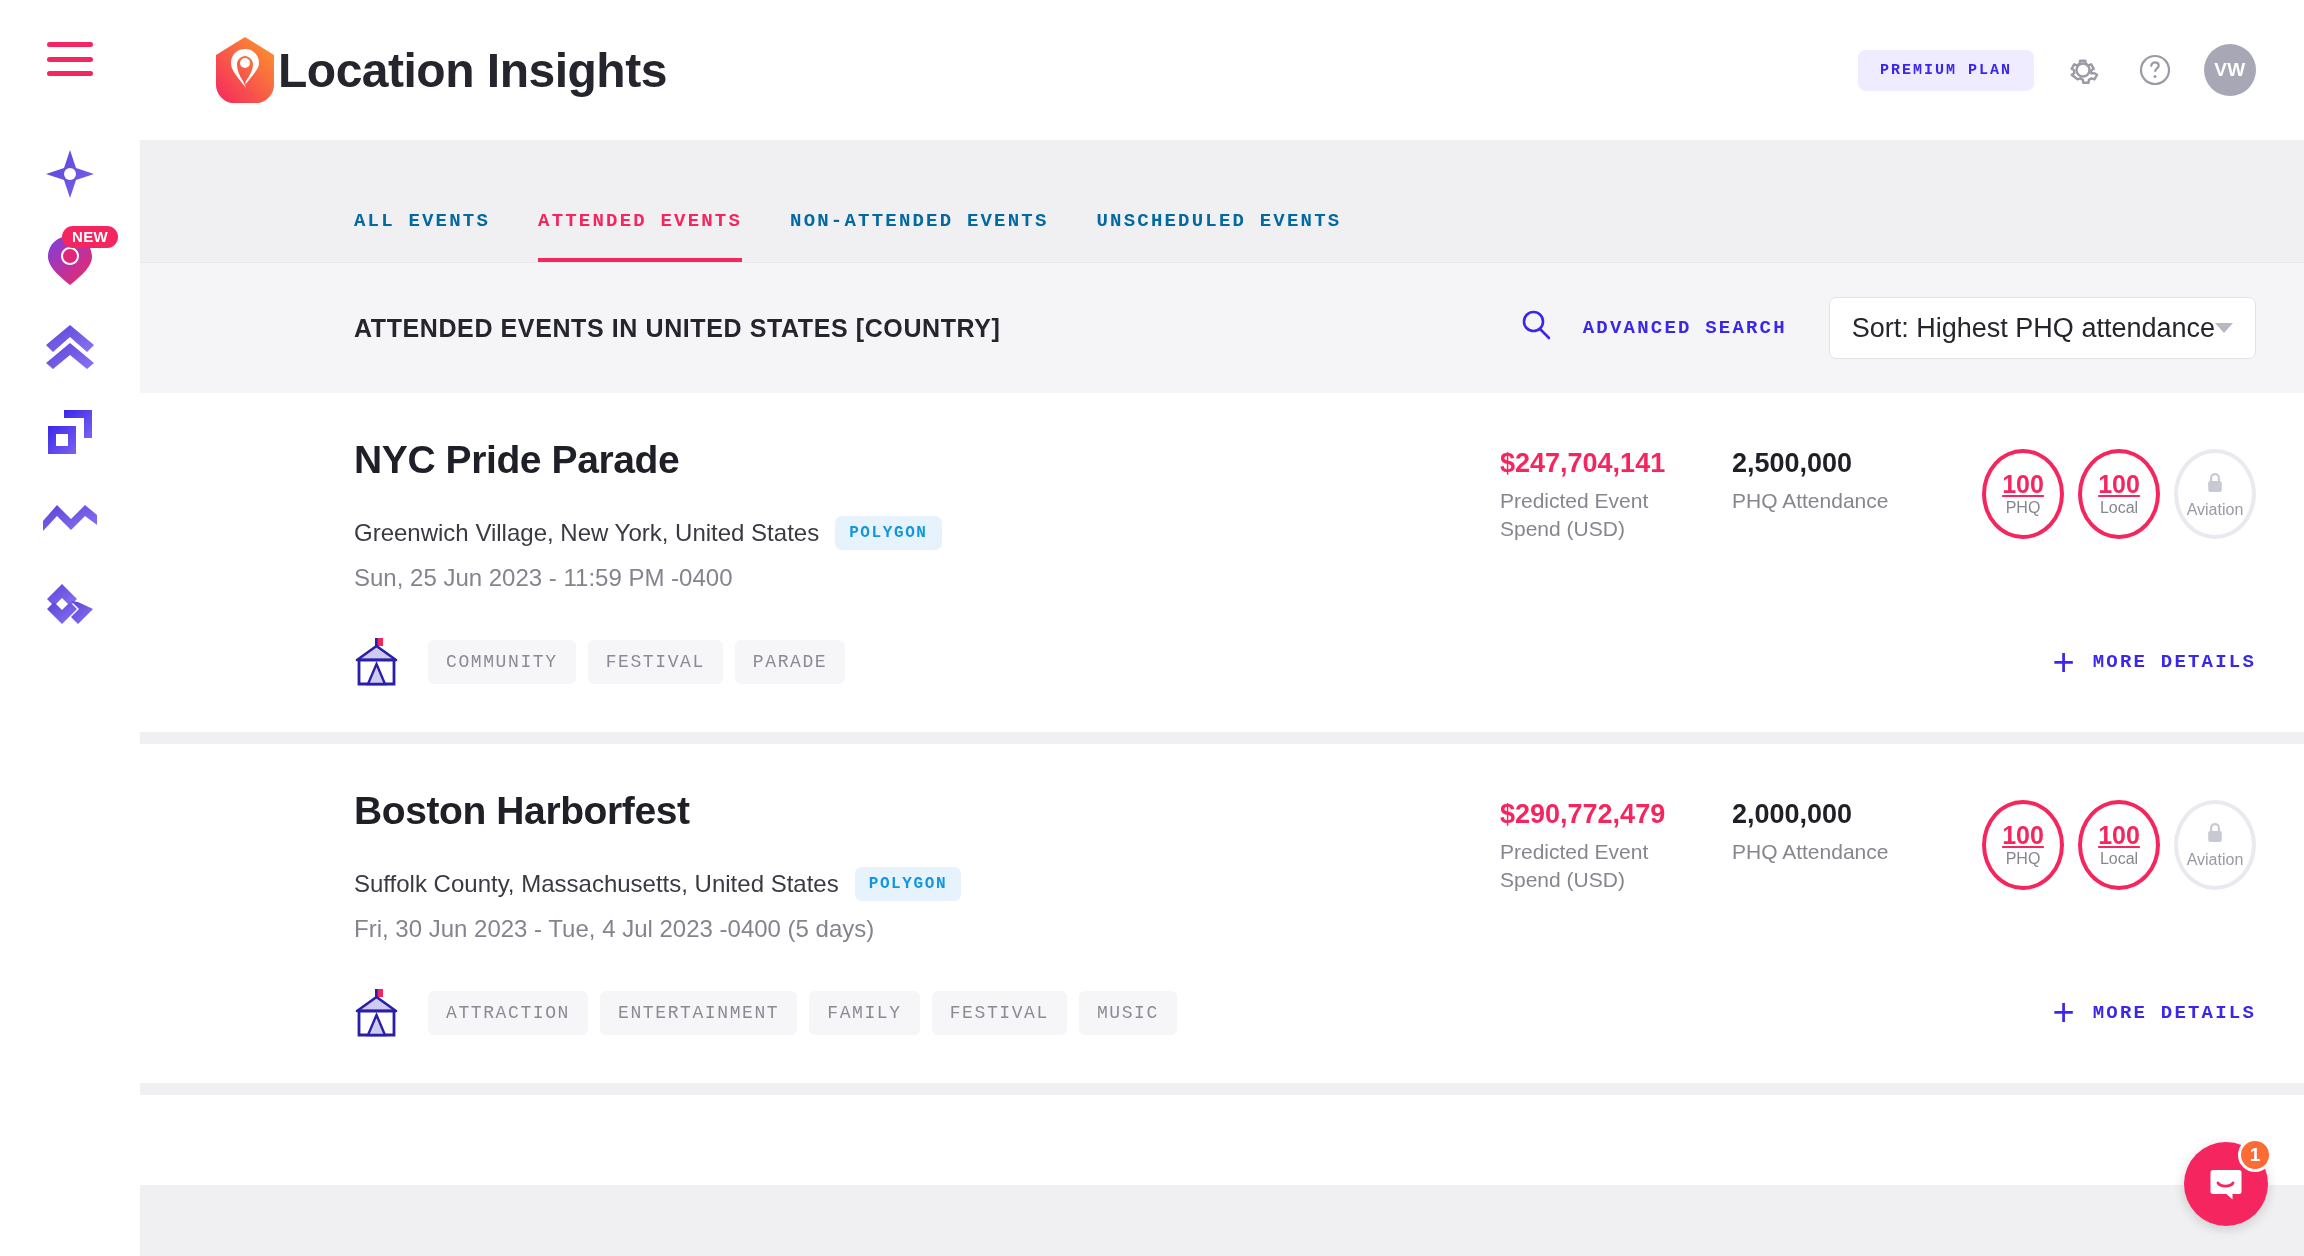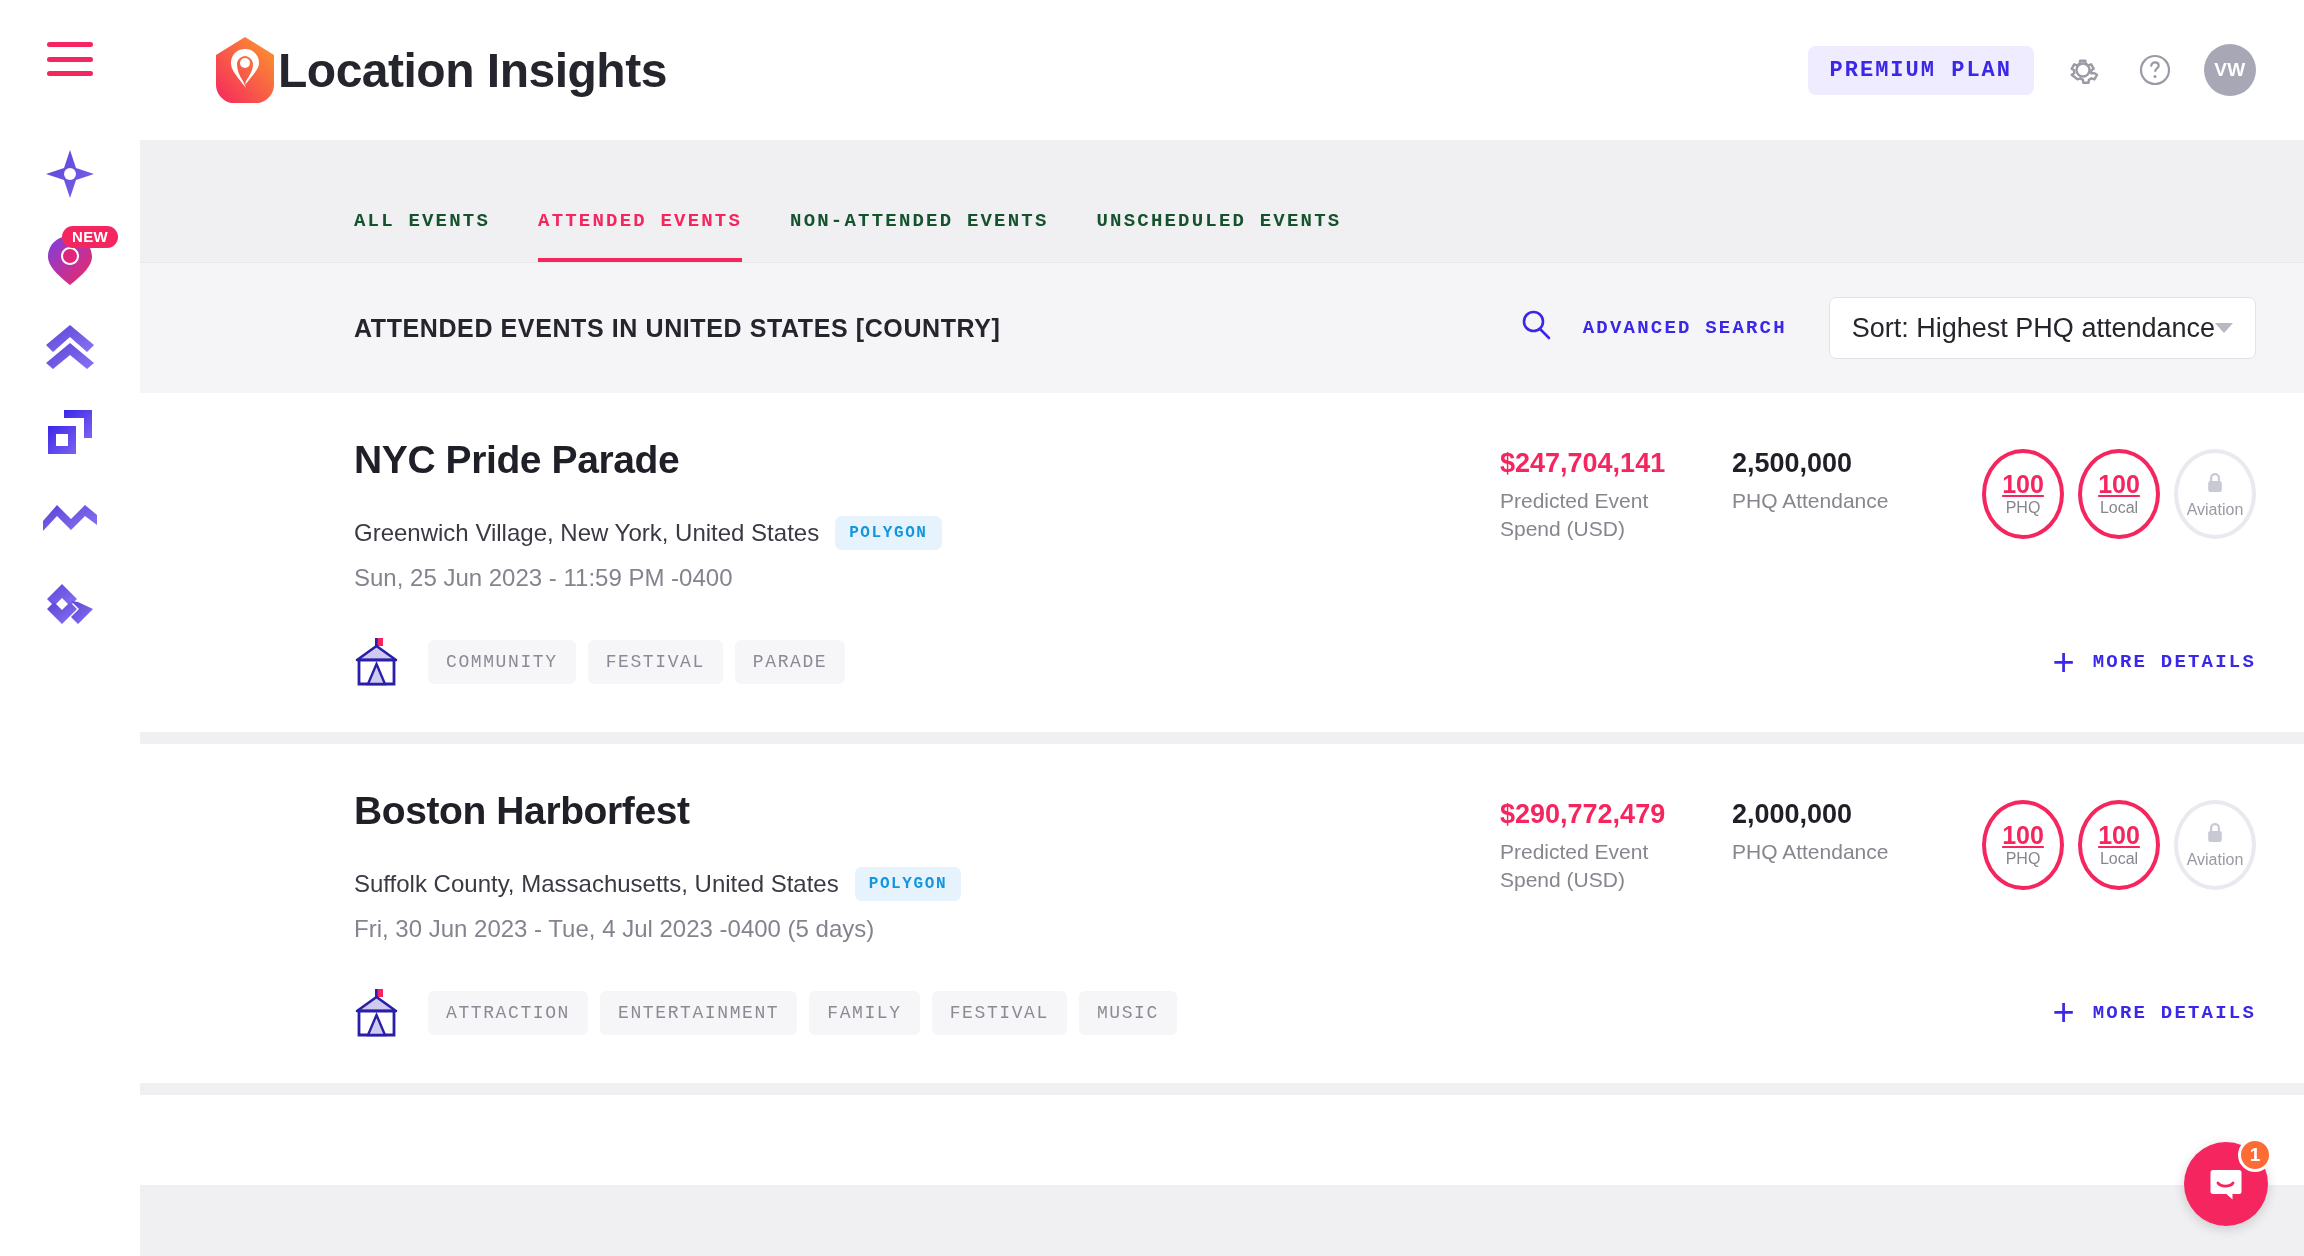--- a/index.html
+++ b/index.html
@@ -75,21 +75,21 @@
     font-weight: 700;
     letter-spacing: -0.5px;
     color: #25252d;
     font-family: "Liberation Sans", sans-serif;
   }
   .topbar-right { margin-left: auto; display: flex; align-items: center; gap: 26px; }
   .plan-badge {
     background: #eeecfe;
     color: #3b27e8;
     font-family: "Liberation Mono", monospace;
-    font-size: 22px;
+    font-size: 15px;
     font-weight: 700;
     letter-spacing: 2px;
     padding: 12px 22px;
     border-radius: 8px;
     cursor: pointer;
     white-space: nowrap;
   }
   .icon-btn { width: 46px; height: 46px; display:flex; align-items:center; justify-content:center; cursor:pointer; }
   .avatar {
     width: 52px; height: 52px; border-radius: 50%;
@@ -105,21 +105,21 @@
   .tabs {
     display: flex; align-items: flex-end; gap: 0;
     padding: 46px 0 0 214px;
     height: 122px;
   }
   .tab {
     font-family: "Liberation Mono", monospace;
     font-size: 19px;
     font-weight: 700;
     letter-spacing: 2.2px;
-    color: #14532d;
+    color: #0369a1;
     padding: 0 0 26px 0;
     margin-right: 48px;
     cursor: pointer;
     border-bottom: 4px solid transparent;
     white-space: nowrap;
   }
   .tab.active { color: #f5265f; border-bottom-color: #f5265f; }
 
   .searchrow {
     display: flex; align-items: center;

